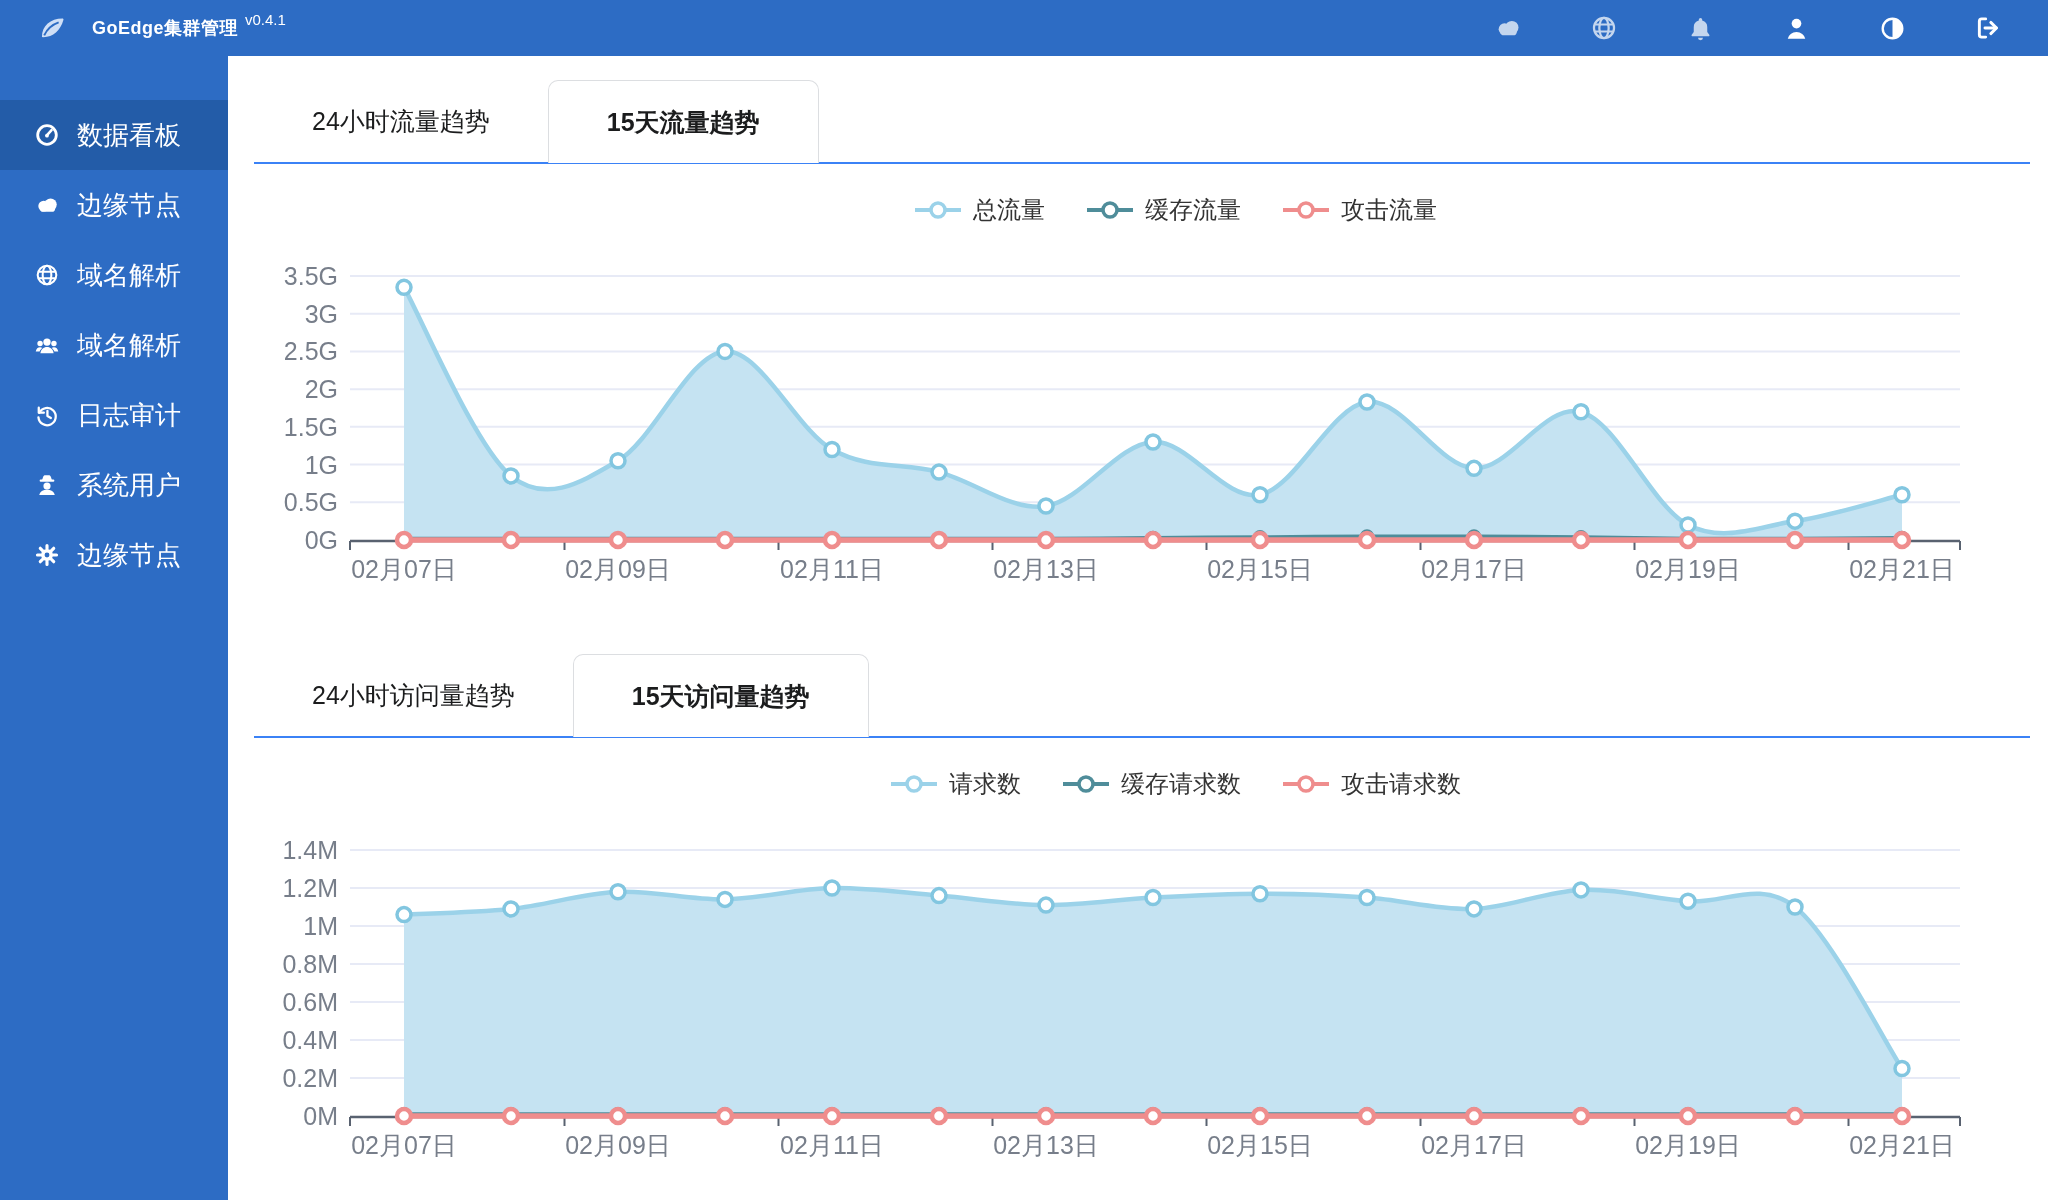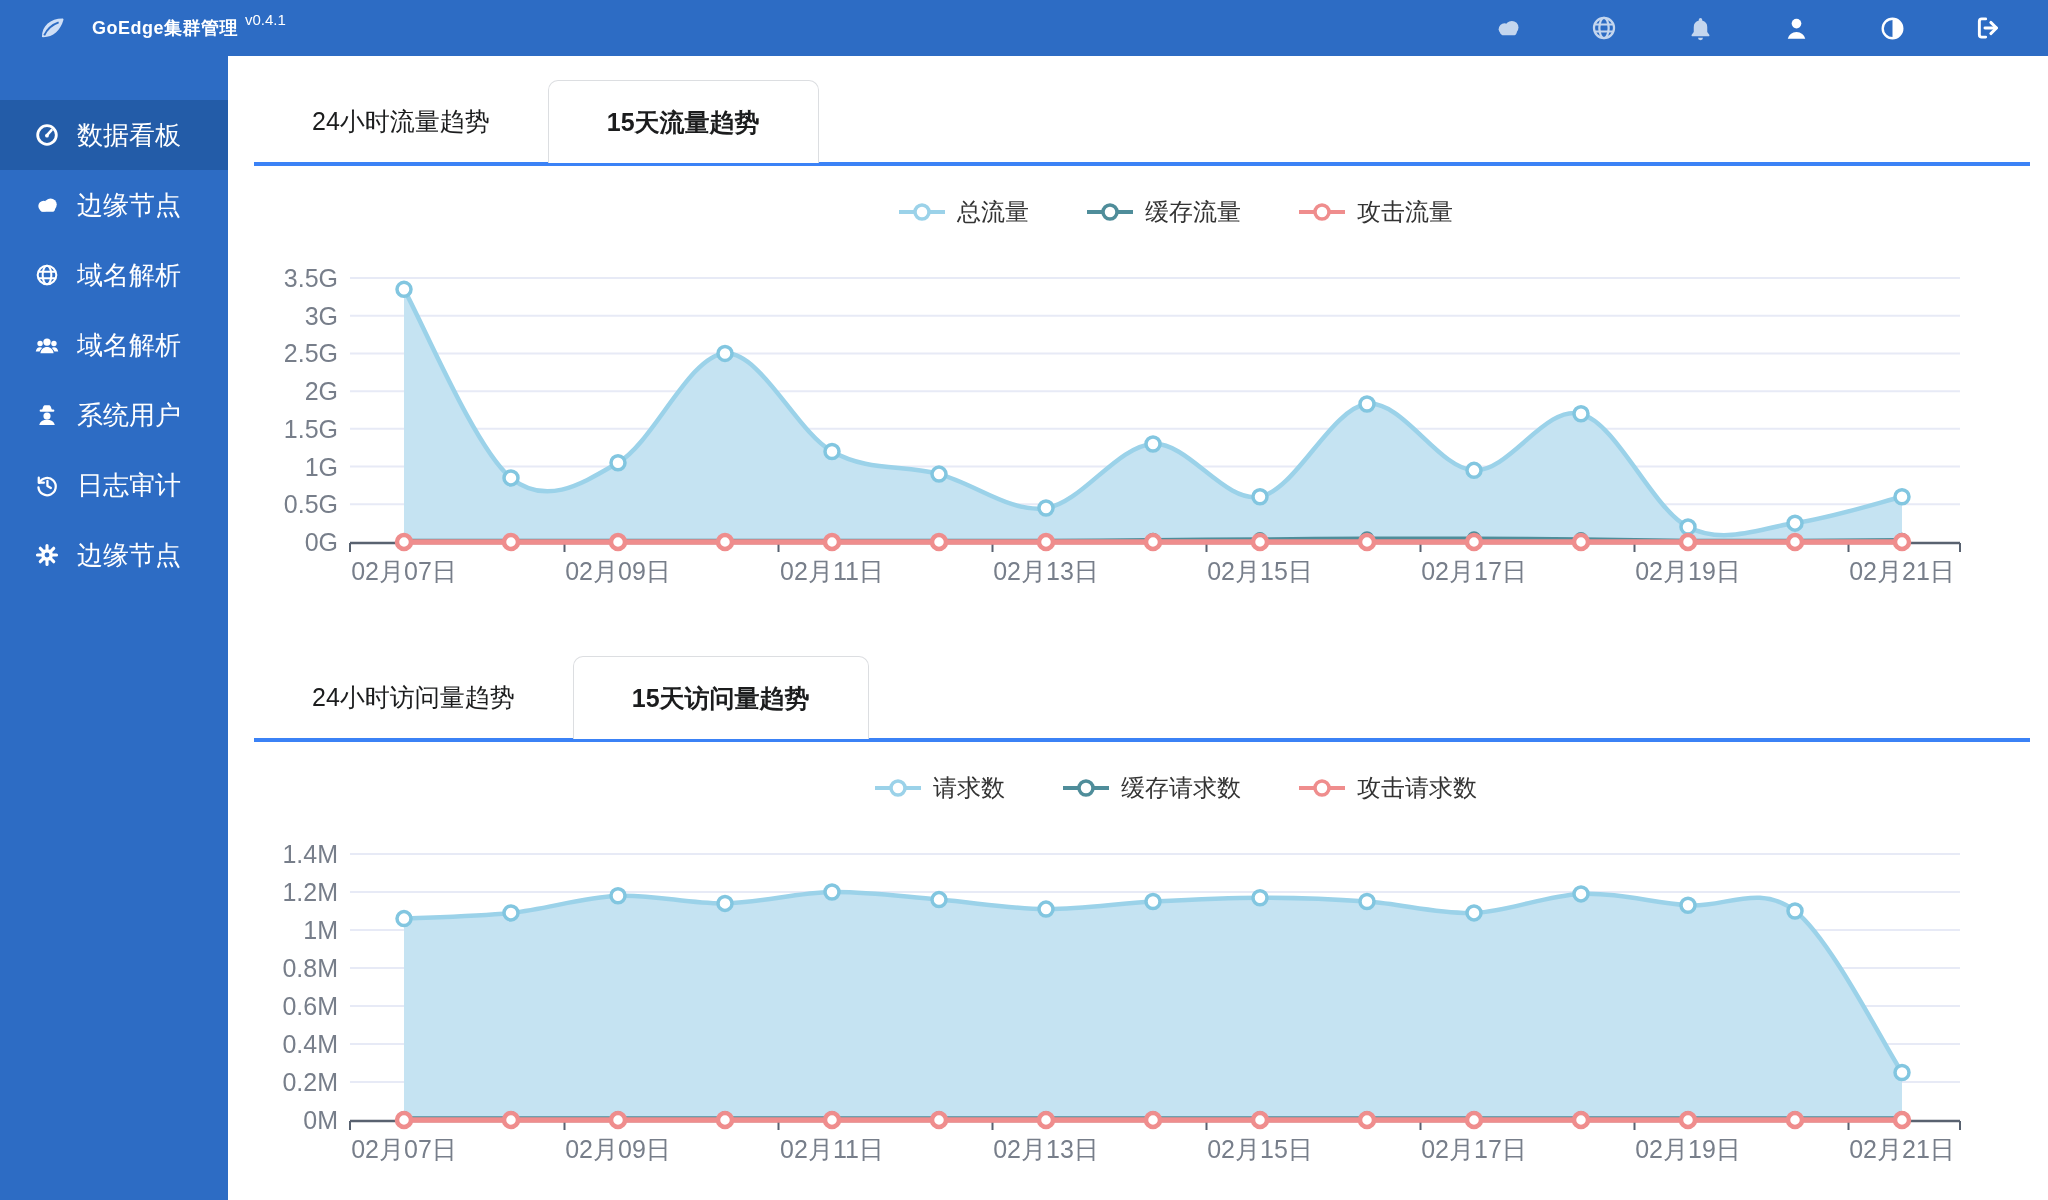--- a/index.html
+++ b/index.html
@@ -28,34 +28,34 @@
   .side-item{
     height:70px;display:flex;align-items:center;padding-left:34px;
     color:#fff;font-size:26px;cursor:pointer;
   }
   .side-item.active{background:#235ca8;}
   .side-item .sicon{width:26px;height:26px;margin-right:17px;display:flex;align-items:center;justify-content:center;}
   
   .content{position:absolute;left:228px;top:56px;width:1820px;padding-top:24px;background:#fff;}
   .tabbar{
     display:flex;align-items:stretch;height:82px;margin-left:26px;margin-right:18px;
-    border-bottom:4px solid #3b82f6;
+    border-bottom:2px solid #3b82f6;
     text-align:center;
   }
   .tabbar.second{margin-top:52px;}
   .tab{
     display:flex;align-items:center;padding:0 58px;font-size:25px;color:#1b1c1d;
     cursor:pointer;white-space:nowrap;
   }
   .tab.active{
     background:#fff;font-weight:700;border:1px solid #dcdee1;border-bottom:none;
     border-radius:10px 10px 0 0;margin-bottom:-1px;
   }
   .legend{
-    display:flex;justify-content:center;align-items:center;gap:58px;
+    display:flex;justify-content:center;align-items:center;gap:42px;
     margin-top:26px;height:40px;margin-left:76px;
   }
   .legend-item{display:flex;align-items:center;gap:12px;font-size:24px;color:#333;cursor:pointer;}
   .chart-svg{display:block;margin-left:26px;}
   .chart-block{position:relative;}
 </style>
 </head>
 <body>
 
 <div class="header">
@@ -153,38 +153,38 @@
             <circle cx="18.4" cy="10.6" r="2.5"></circle>
             <circle cx="12" cy="9.3" r="3.4"></circle>
             <path d="M5.9 19.6c.5-3.6 2.9-5.7 6.1-5.7s5.6 2.1 6.1 5.7z"></path>
             <path d="M1.6 17.9c.4-2.4 2-3.8 4-3.8.8 0 1.5.2 2.1.6-1.3 1-2.1 2.1-2.5 3.2zM22.4 17.9c-.4-2.4-2-3.8-4-3.8-.8 0-1.5.2-2.1.6 1.3 1 2.1 2.1 2.5 3.2z"></path>
           </svg>
         </span>
         <span>域名解析</span>
       </div>
       <div class="side-item">
         <span class="sicon">
+          <svg width="26" height="26" viewBox="0 0 24 24" fill="none" stroke="#fff" stroke-width="2.1" stroke-linecap="round" stroke-linejoin="round">
+            <path d="M4.4 5.2v4.7h4.7"></path>
+            <path d="M4.9 9.9a8 8 0 1 1-.8 4.3"></path>
+            <path d="M12.4 8.3v4.6l3.2 1.9"></path>
+          </svg>
+        </span>
+        <span>日志审计</span>
+      </div>
+      <div class="side-item">
+        <span class="sicon">
           <svg width="26" height="26" viewBox="0 0 24 24" fill="#fff">
             <path d="M7.4 7.6l1-3.1c.3-.9 1-1.5 2-1.5h3.2c1 0 1.7.6 2 1.5l1 3.1z"></path>
             <rect x="5.2" y="7" width="13.6" height="2.1" rx="1"></rect>
             <circle cx="12" cy="12.9" r="3.3"></circle>
             <path d="M4.8 21.3a7.3 6.1 0 0 1 14.4 0z"></path>
           </svg>
         </span>
         <span>系统用户</span>
-      </div>
-      <div class="side-item">
-        <span class="sicon">
-          <svg width="26" height="26" viewBox="0 0 24 24" fill="none" stroke="#fff" stroke-width="2.1" stroke-linecap="round" stroke-linejoin="round">
-            <path d="M4.4 5.2v4.7h4.7"></path>
-            <path d="M4.9 9.9a8 8 0 1 1-.8 4.3"></path>
-            <path d="M12.4 8.3v4.6l3.2 1.9"></path>
-          </svg>
-        </span>
-        <span>日志审计</span>
       </div>
       <div class="side-item">
         <span class="sicon">
           <svg width="26" height="26" viewBox="0 0 24 24" fill="none" stroke="#fff" stroke-linecap="round">
             <circle cx="12" cy="12" r="3.9" stroke-width="3.3"></circle>
             <path d="M12 3.2v2.9M12 17.9v2.9M3.2 12h2.9M17.9 12h2.9M5.8 5.8l2.1 2.1M16.1 16.1l2.1 2.1M18.2 5.8l-2.1 2.1M7.9 16.1l-2.1 2.1" stroke-width="2.9"></path>
           </svg>
         </span>
         <span>边缘节点</span>
       </div>

